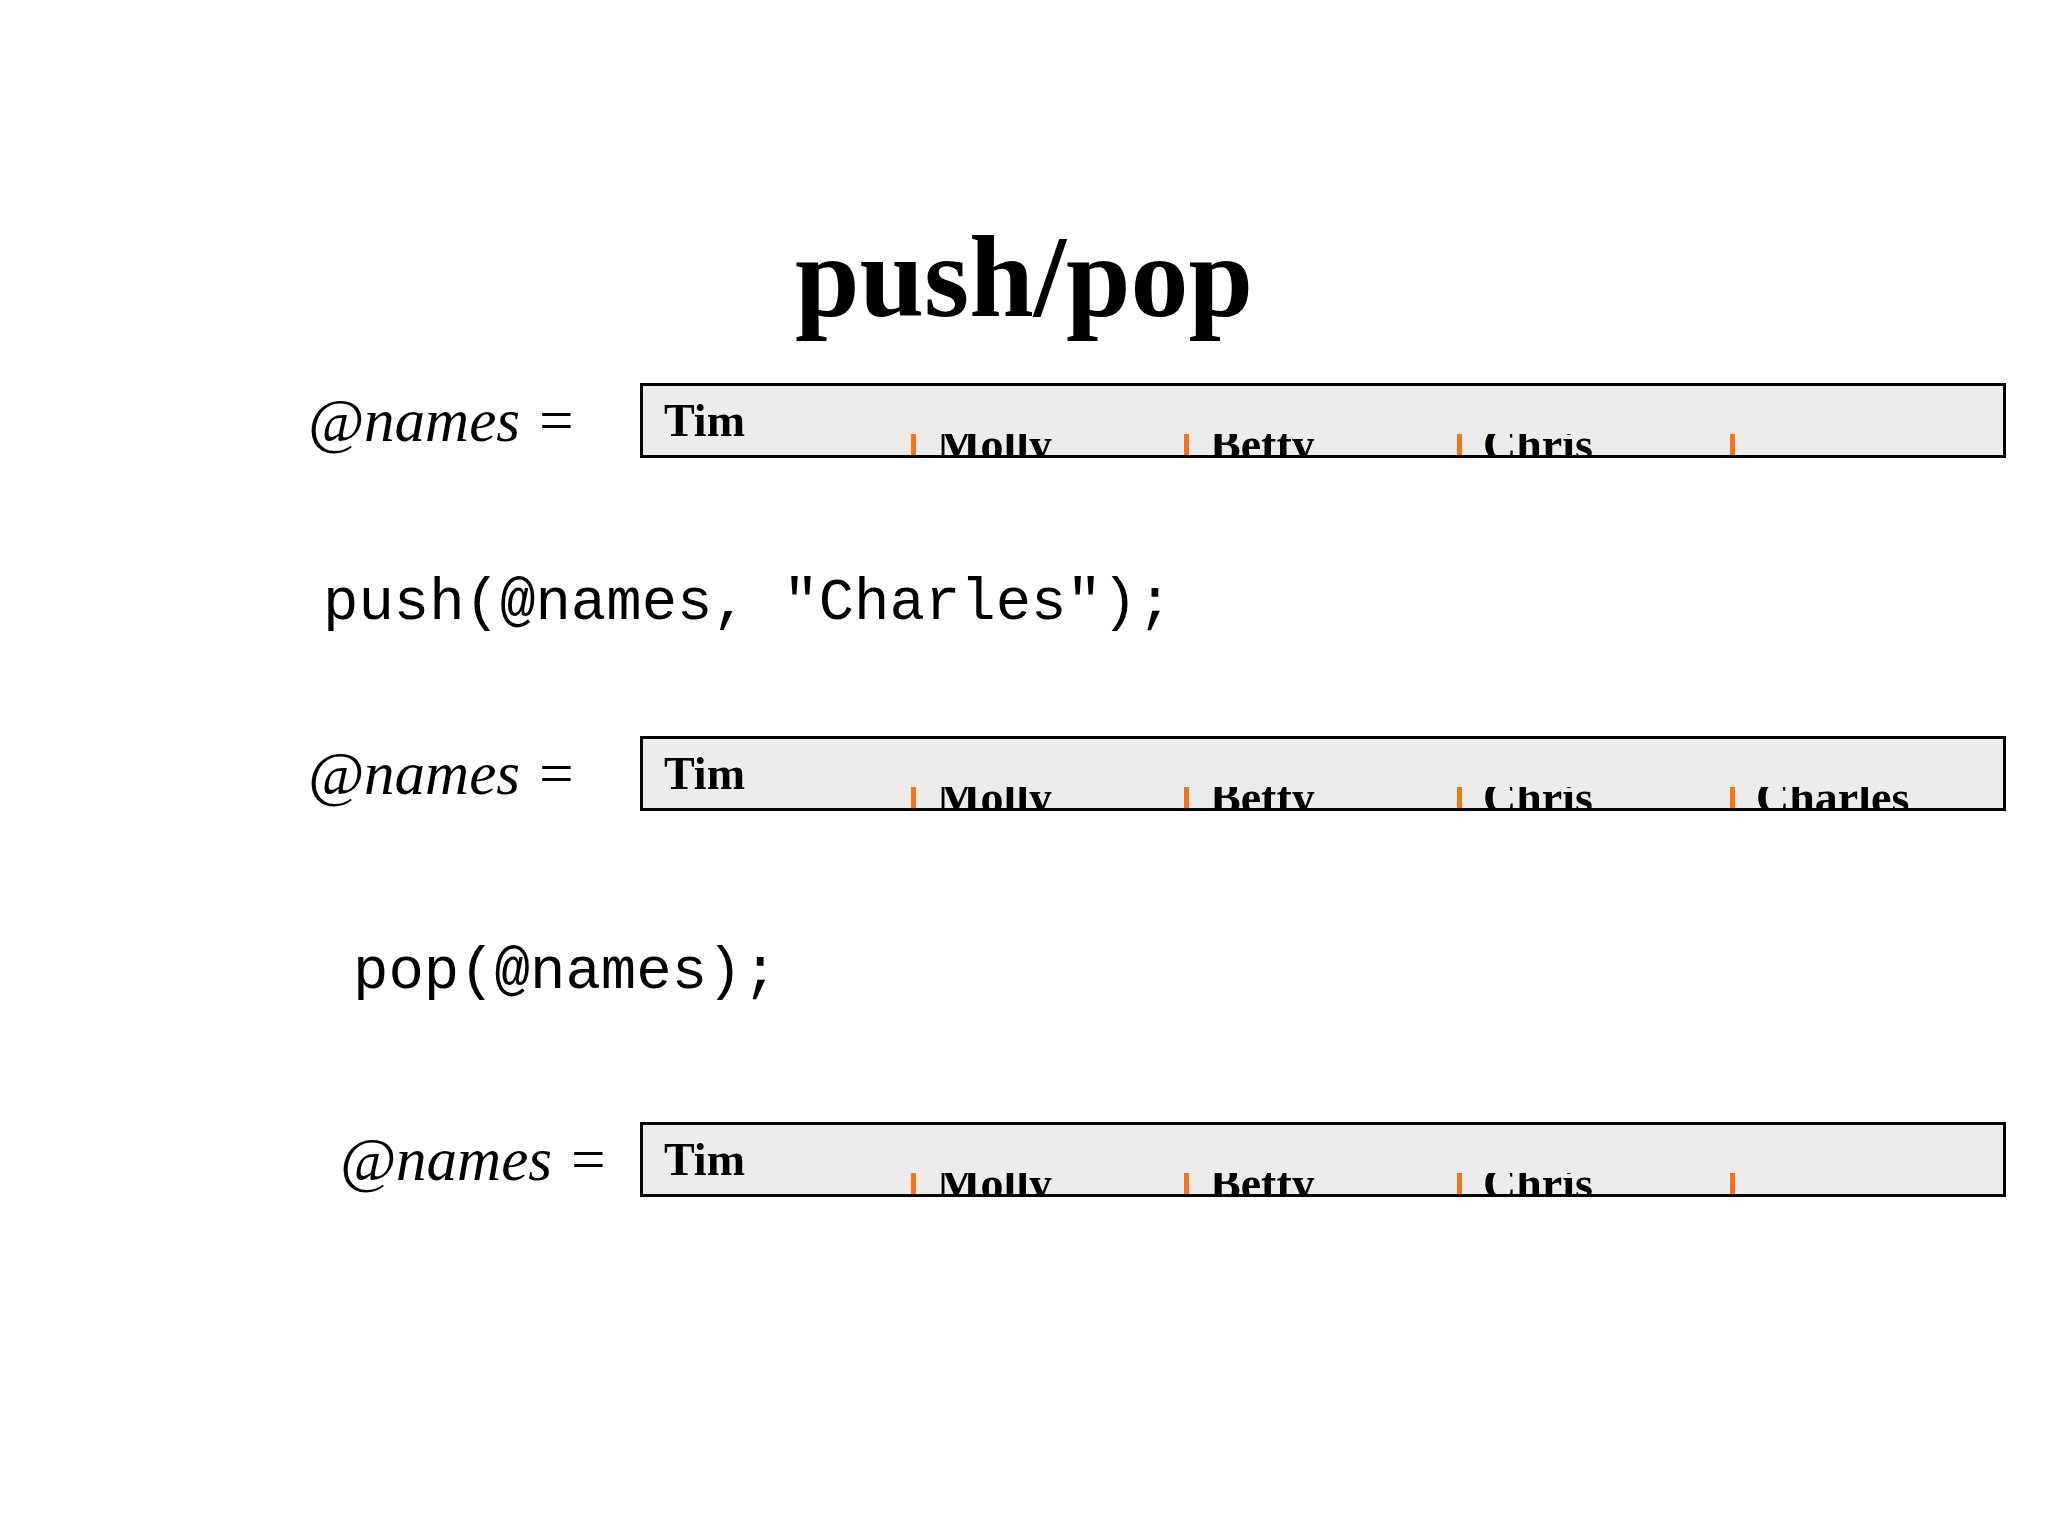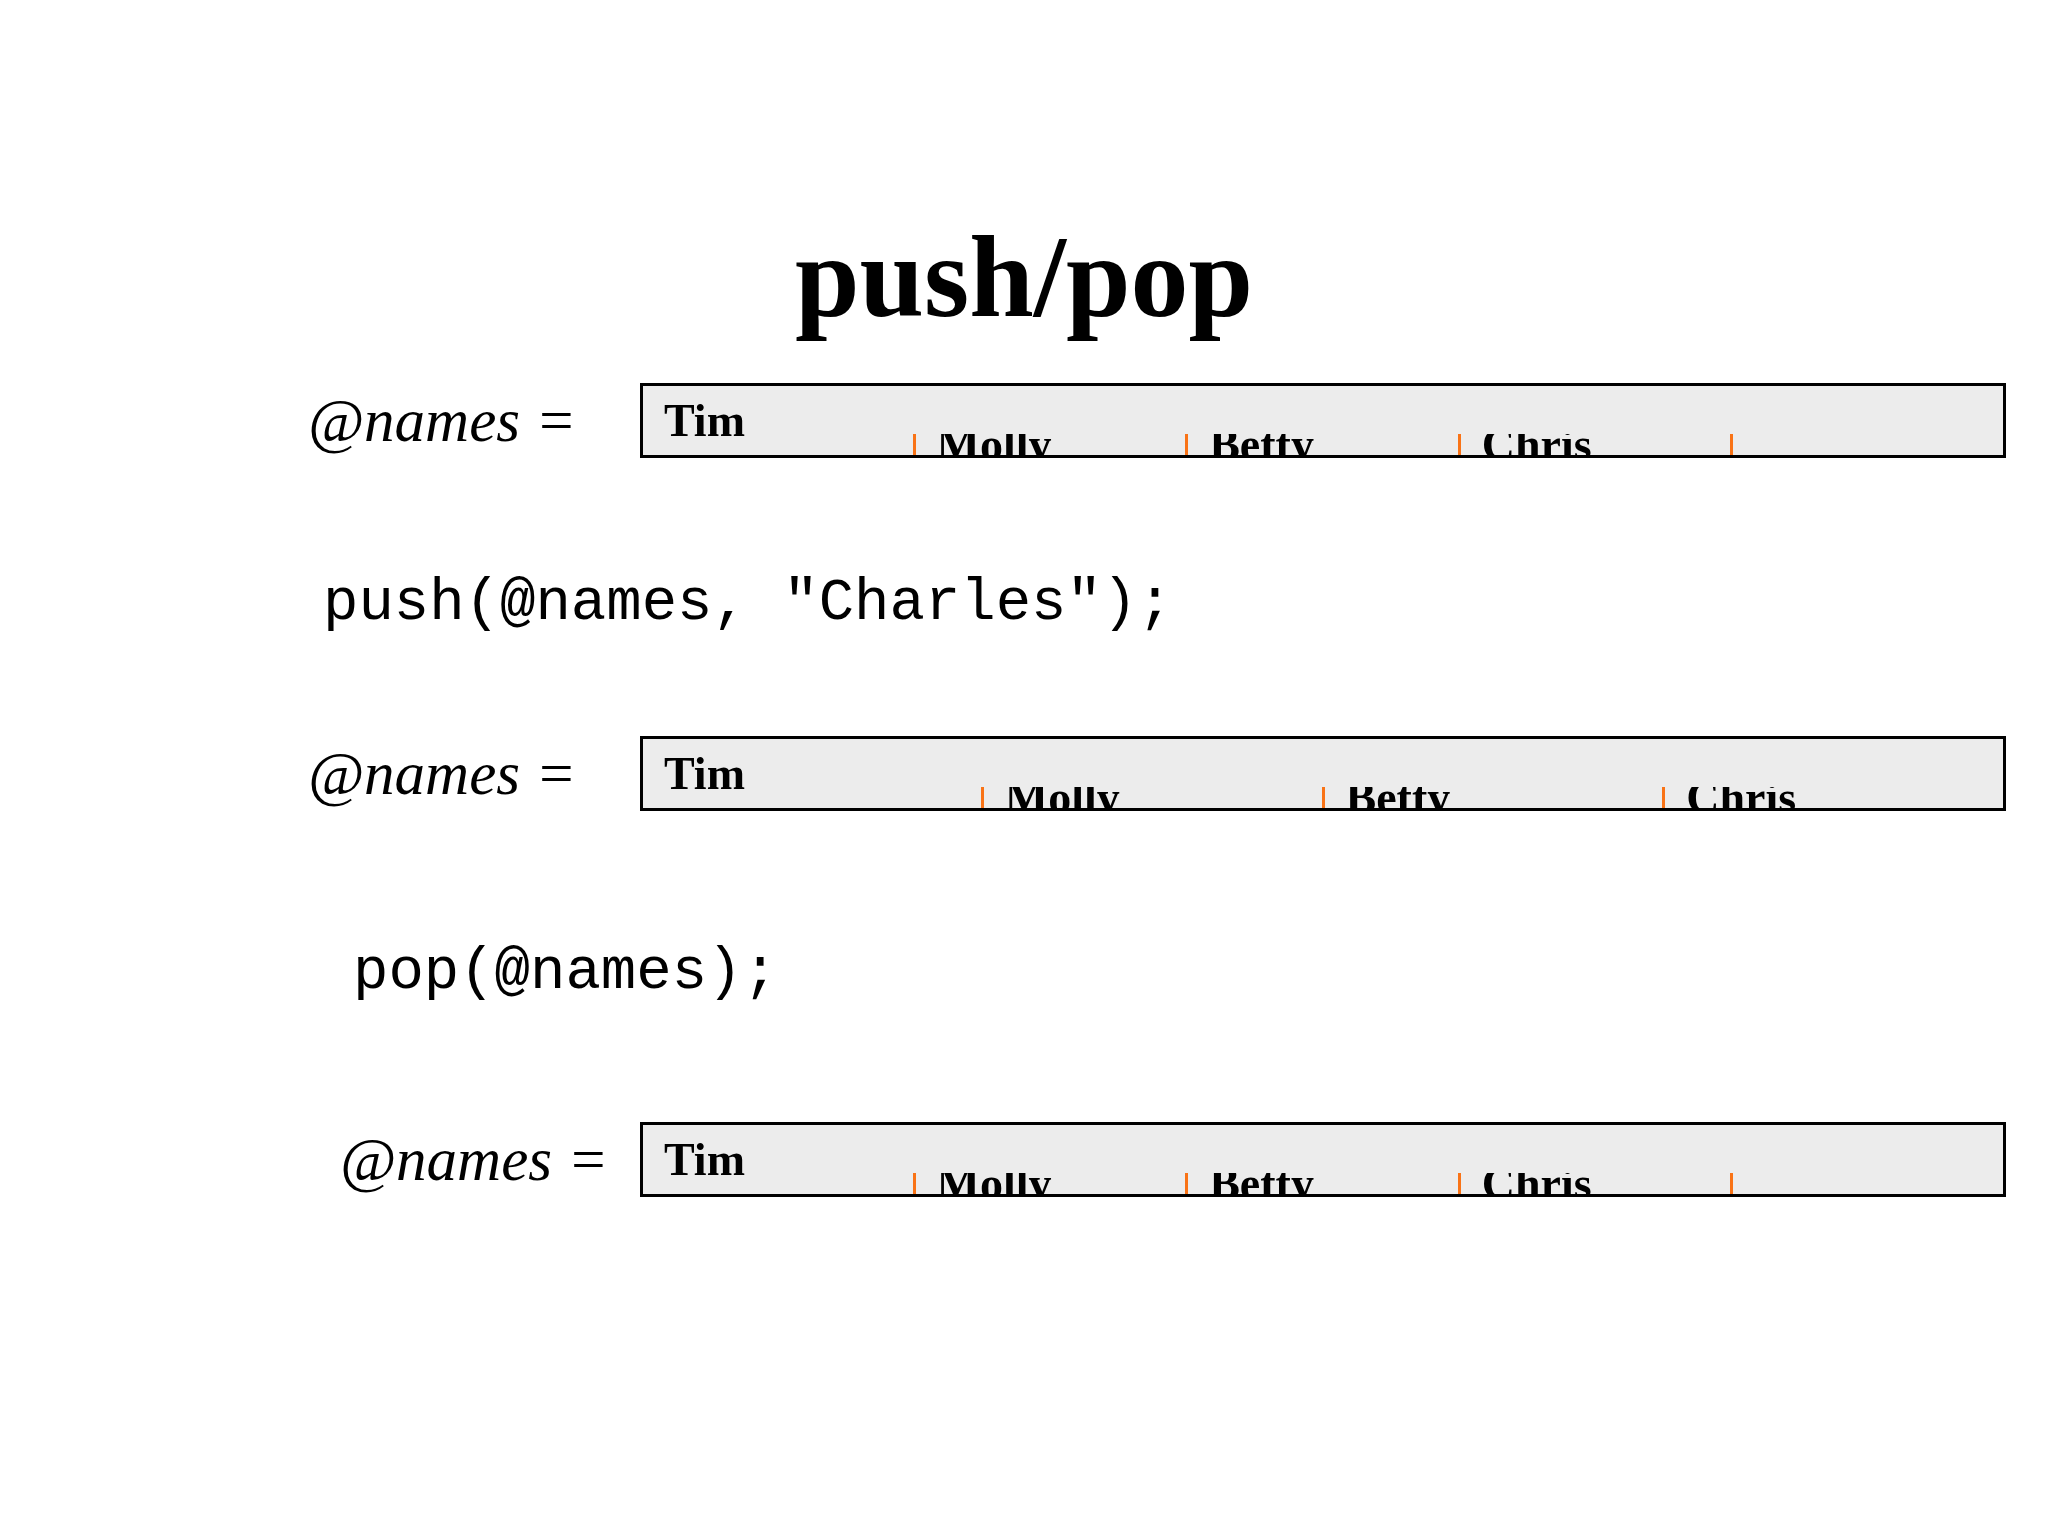--- a/index.html
+++ b/index.html
@@ -53,21 +53,21 @@
     box-sizing: border-box;
     display: flex;
     align-items: center;
     padding-left: 21px;
     font-size: 46px;
     font-weight: bold;
     line-height: 1;
     overflow: hidden;
   }
   .cell + .cell {
-    border-left: 3px solid #f97316;
+    border-left: 5px solid #f97316;
     margin-top: 48px;
   }
   .code-line {
     position: absolute;
     font-family: "Liberation Mono", "DejaVu Sans Mono", monospace;
     font-size: 59px;
     line-height: 1;
     white-space: pre;
   }
   .label-row1 { top: 383px; left: 308px; }
@@ -96,20 +96,21 @@
   </div>
 
   <div class="code-line code-push">push(@names, "Charles");</div>
 
   <div class="array-label label-row2">@names =</div>
   <div class="array-table table-row2">
     <div class="cell">Tim</div>
     <div class="cell">Molly</div>
     <div class="cell">Betty</div>
     <div class="cell">Chris</div>
+    <div class="cell">Charles</div>
   </div>
 
   <div class="code-line code-pop">pop(@names);</div>
 
   <div class="array-label label-row3">@names =</div>
   <div class="array-table table-row3">
     <div class="cell">Tim</div>
     <div class="cell">Molly</div>
     <div class="cell">Betty</div>
     <div class="cell">Chris</div>

